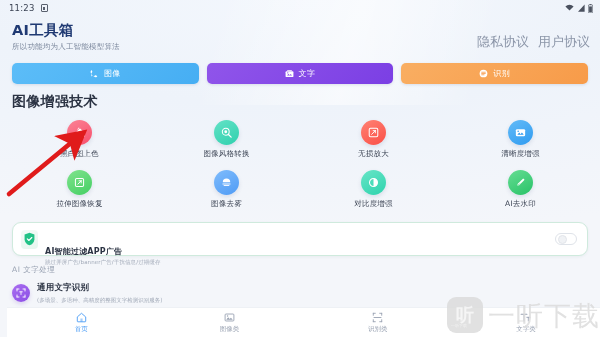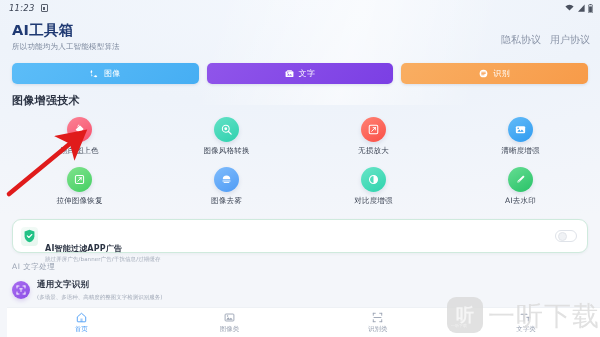--- a/index.html
+++ b/index.html
@@ -21,21 +21,20 @@
     content:"";position:absolute;left:0;right:0;top:0;height:105px;
     background:linear-gradient(105deg,rgba(255,255,255,0) 35%,rgba(255,255,255,.55) 58%,rgba(255,255,255,0) 80%);
     pointer-events:none;
   }
 
   
   .statusbar{
     position:relative;z-index:3;height:16px;
     display:flex;align-items:center;justify-content:space-between;
     padding:0 7px 0 9px;
-    font-style:italic;
   }
   .sb-left{display:flex;align-items:center;gap:6px;}
   .sb-time{font-size:8.5px;color:#3b4354;letter-spacing:.2px;}
   .sb-appicon{
     width:7px;height:8px;border:1.2px solid #59606e;border-radius:1px;
     display:flex;align-items:center;justify-content:center;
   }
   .sb-appicon i{width:2.6px;height:3px;background:#59606e;display:block;}
   .sb-right{display:flex;align-items:center;gap:3.5px;}
   .ic-wifi{width:9px;height:8px;position:relative;}
@@ -48,40 +47,40 @@
     display:flex;align-items:flex-start;justify-content:space-between;
   }
   .title{
     font-size:14.5px;font-weight:bold;color:#203a73;letter-spacing:.3px;
     line-height:1.25;
   }
   .subtitle{
     margin-top:3px;font-size:7.5px;color:#7b879c;letter-spacing:.2px;
   }
   .hdr-links{display:flex;gap:9px;padding-top:12px;}
-  .hdr-links span{font-size:10px;color:#8b95a8;}
+  .hdr-links span{font-size:13px;color:#8b95a8;}
 
   
   .cat-row{
     position:relative;z-index:3;
     display:flex;gap:8px;padding:11px 12px 0 12px;
   }
   .cat-btn{
     flex:1;height:21px;border-radius:5px;
     display:flex;align-items:center;justify-content:center;gap:5px;
     color:#fff;font-size:8px;letter-spacing:.4px;
     box-shadow:0 1px 3px rgba(40,60,110,.13);
   }
   .cat-btn .cat-ico{display:flex;align-items:center;}
   .cat-ico svg{display:block;}
 
   
   .sec-label{
     position:relative;z-index:3;
-    padding:9px 0 0 12px;font-size:11px;font-weight:bold;color:#2c3444;
+    padding:9px 0 0 12px;font-size:14px;font-weight:bold;color:#2c3444;
     letter-spacing:.3px;
   }
   .sec-label.light{font-weight:normal;color:#9aa3b3;font-size:7.5px;letter-spacing:.5px;}
 
   
   .grid{
     position:relative;z-index:3;
     display:grid;grid-template-columns:repeat(4,1fr);
     row-gap:6px;padding:7px 6px 0 6px;
   }

